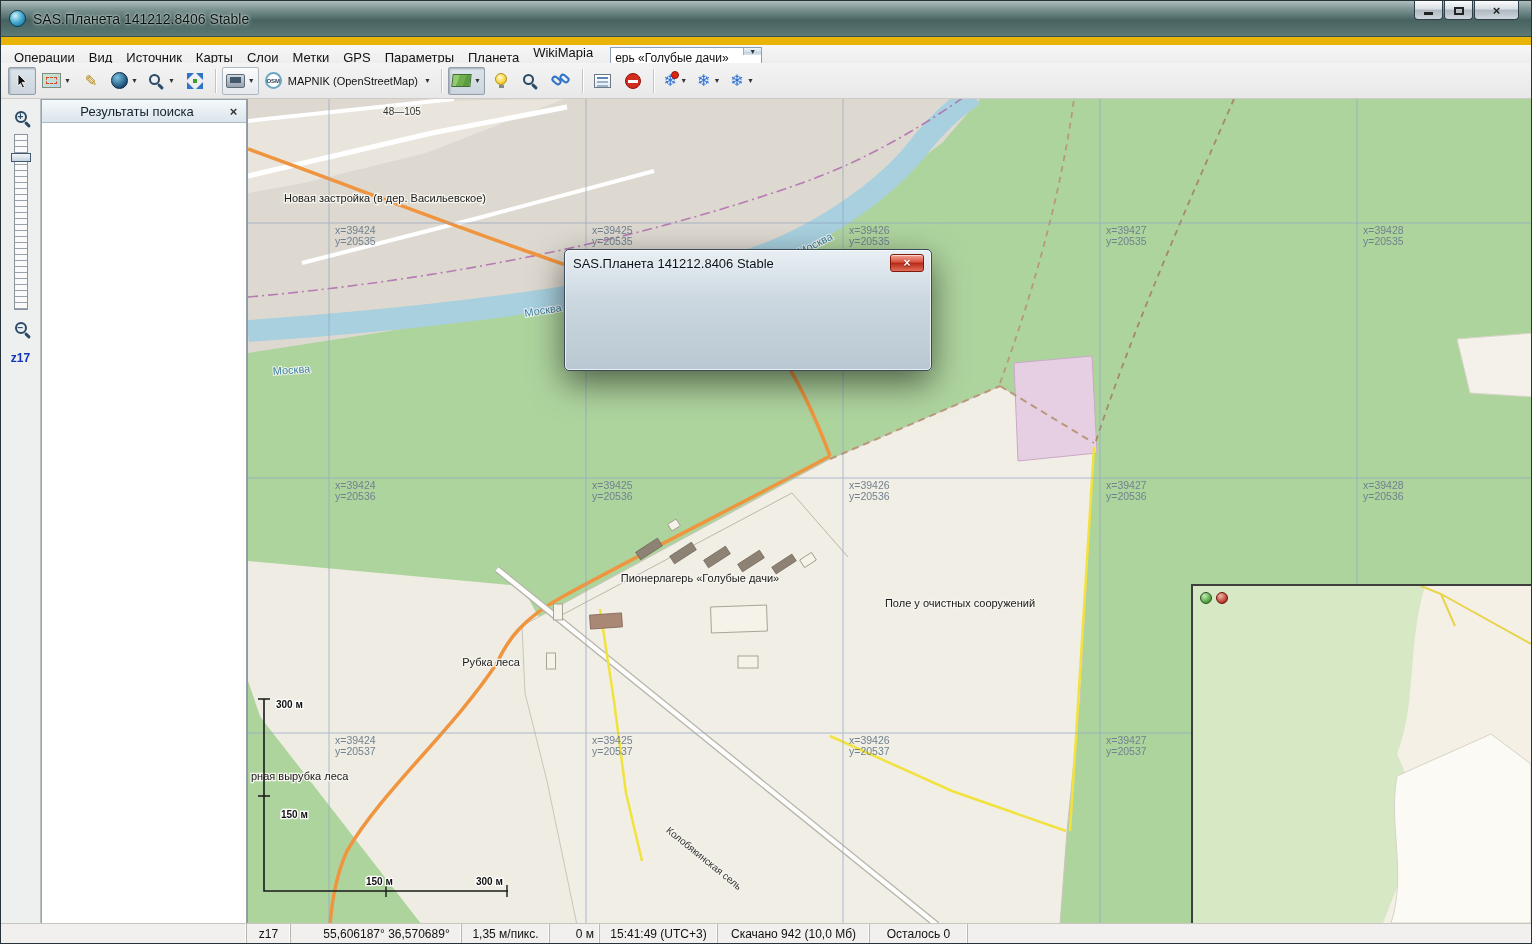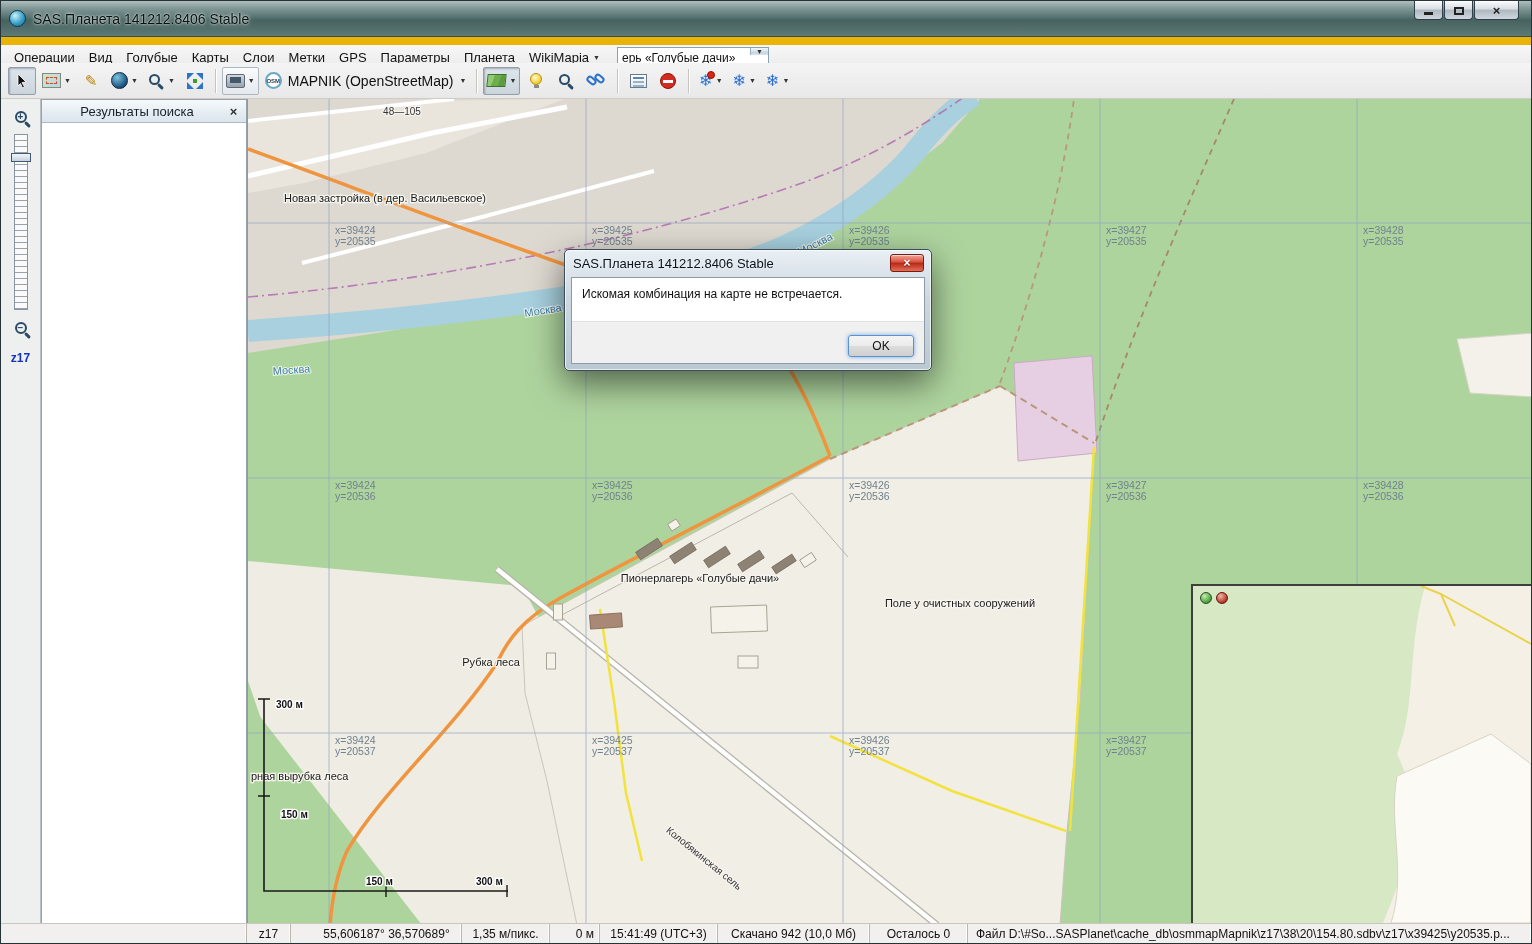--- a/index.html
+++ b/index.html
@@ -46,21 +46,21 @@
 
   
   .menubar {
     position:absolute; left:0; top:36px; width:100%; height:26px;
     background:linear-gradient(180deg,#f7f7f7,#e9e9e9);
     border-bottom:1px solid #d2d0cc;
     display:flex; align-items:center; padding-left:6px; font-size:13px; color:#111;margin-top:8px;
   }
   .menu-item { display:inline-block; padding:4px 7px; white-space:nowrap; }
   .menu-item.ul::first-letter { text-decoration:underline; }
-  .menu-wm { display:inline-flex; align-items:center; gap:4px; padding:4px 7px; }
+  .menu-wm { display:inline-flex; align-items:center; gap:4px; padding:4px 7px;flex-direction:column; }
   .dd { font-size:7px; color:#333; line-height:1; }
   .menu-combo {
     display:inline-flex; align-items:flex-start; margin-left:10px;
     width:152px; height:21px; border:1px solid #8aa0b4; background:#fff;
   }
   .combo-text { flex:1; font-size:12px; padding:3px 4px 0 4px; white-space:nowrap; overflow:hidden; }
   .combo-btn {
     width:18px; border-left:1px solid #9ab0c2;
     background:linear-gradient(180deg,#f4f8fb,#d3e0ea 50%,#bccedc 50%,#d8e4ee);
     display:flex; align-items:center; justify-content:center;
@@ -90,21 +90,21 @@
   .i-pencil { font-size:15px; color:#b8860b; line-height:1; transform:rotate(0deg); }
   .i-globe { width:17px; height:17px; border-radius:50%;
     background:radial-gradient(circle at 35% 30%, #7cc4e0, #1d517c 70%, #0e3050); border:1px solid #0a2840; }
   .i-mag { position:relative; width:11px; height:11px; border:2px solid #2a4a66; border-radius:50%; margin:1px 5px 4px 1px; }
   .i-mag::after { content:""; position:absolute; width:7px; height:3px; background:#2a4a66; right:-6px; bottom:-5px; transform:rotate(45deg); border-radius:2px; }
   .i-device { position:relative; width:19px; height:14px; border:1px solid #5d6b77;
     background:linear-gradient(#d3d9df,#97a2ad); border-radius:2px; }
   .i-device::after { content:""; position:absolute; left:3px; top:2px; width:11px; height:6px; background:#44586c; }
   .i-osm { width:17px; height:17px; border-radius:50%; border:2px solid #6aa7c4; background:#fff;
     display:flex; align-items:center; justify-content:center; font-size:6px; font-weight:bold; color:#2c3e50; }
-  .src-label { font-size:14px; color:#111; padding:0 3px; white-space:nowrap; }
+  .src-label { font-size:11px; color:#111; padding:0 3px; white-space:nowrap; }
   .i-greenmap { width:19px; height:13px; transform:skewX(-6deg);
     background:linear-gradient(105deg,#92cb70 0 32%, #6fae4e 32% 66%, #5c9b40 66%); border:1px solid #3d6f2e; }
   .i-bulb { position:relative; width:12px; height:12px; border-radius:50%;
     background:radial-gradient(circle at 40% 35%, #fffad0, #f3c81d 75%); border:1px solid #b38f10; margin-bottom:3px; }
   .i-bulb::after { content:""; position:absolute; left:3px; bottom:-4px; width:5px; height:3px; background:#8a8a8a; }
   .i-link { position:relative; width:21px; height:16px; }
   .i-link i { position:absolute; top:4px; width:11px; height:7px; border:2px solid #2f74c9; border-radius:4px; transform:rotate(40deg); }
   .i-link i:nth-child(2) { left:8px; top:2px; }
   .i-info { position:relative; width:17px; height:14px; border:1px solid #6a7a88; background:linear-gradient(#ffffff,#e4eaf0); }
   .i-info::after { content:""; position:absolute; left:2px; right:2px; top:2px; height:2px; background:#5a86b4; box-shadow:0 4px 0 #9ab2c6, 0 8px 0 #9ab2c6; }
@@ -234,21 +234,21 @@
         </div>
       <div class="wbtn wbtn-close">
           <span class="ic-x">×</span>
         </div>
     </div>
   </div>
 
   <div class="menubar">
     <span class="menu-item ul">Операции</span>
     <span class="menu-item ul">Вид</span>
-    <span class="menu-item ul">Голубые</span>
+    <span class="menu-item ul">Источник</span>
     <span class="menu-item ul">Карты</span>
     <span class="menu-item ul">Слои</span>
     <span class="menu-item ul">Метки</span>
     <span class="menu-item ul">GPS</span>
     <span class="menu-item ul">Параметры</span>
     <span class="menu-item ul">Планета</span>
     <span class="menu-wm">
       <span>WikiMapia</span>
       <span class="dd">▼</span>
     </span>
@@ -510,33 +510,26 @@
     </svg>
   </div>
 
   <div class="dialog">
     <div class="dlg-title">
       <span class="dlg-title-text">SAS.Планета 141212.8406 Stable</span>
       <div class="dlg-close">
         <span>×</span>
       </div>
     </div>
-    <div class="dlg-body">
-      <div class="dlg-msg-panel">
-        <span>Искомая комбинация на карте не встречается.</span>
-      </div>
-      <button class="dlg-ok">OK</button>
-    </div>
   </div>
 
   <div class="statusbar">
     <div class="seg" style="width:246px;"></div>
     <div class="seg" style="width:44px;">z17</div>
     <div class="seg" style="width:150px;margin-left:21px;">55,606187° 36,570689°</div>
     <div class="seg" style="width:88px;">1,35 м/пикс.</div>
     <div class="seg" style="width:50px;padding-left:25px;">0 м</div>
     <div class="seg" style="width:118px;">15:41:49 (UTC+3)</div>
     <div class="seg" style="width:152px;">Скачано 942 (10,0 Мб)</div>
     <div class="seg" style="width:98px;">Осталось 0</div>
-    <div class="seg seg-file">Файл D:\#So...SASPlanet\cache_db\osmmapMapnik\z17\38\20\154.80.sdbv\z17\x39425\y20535.p...</div>
   </div>
 
 </div>
 
 </body></html>

